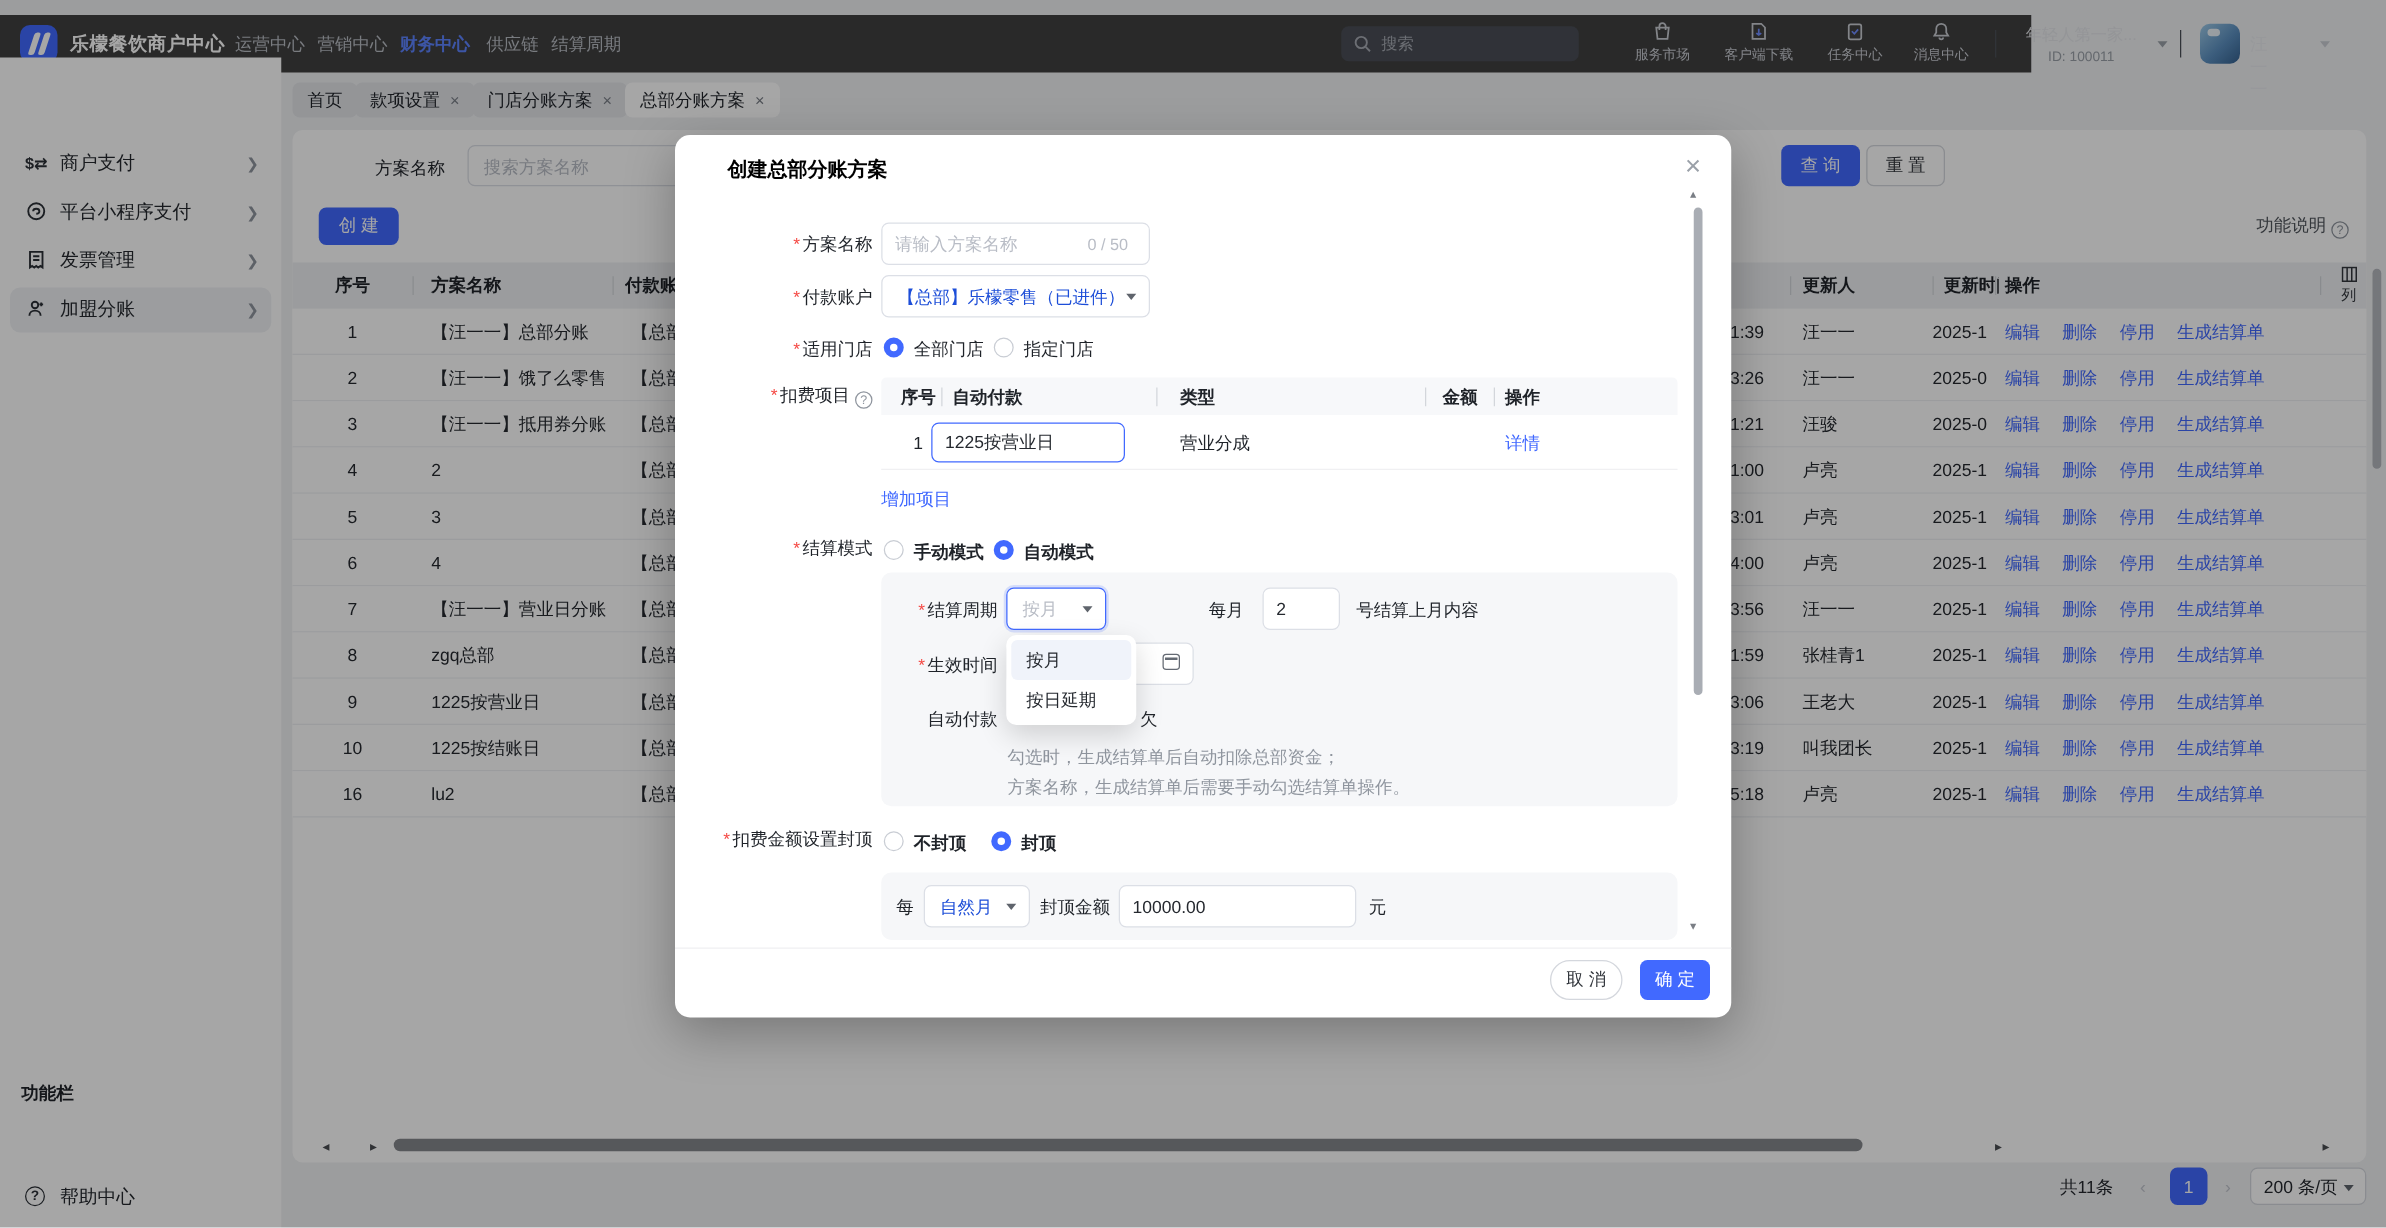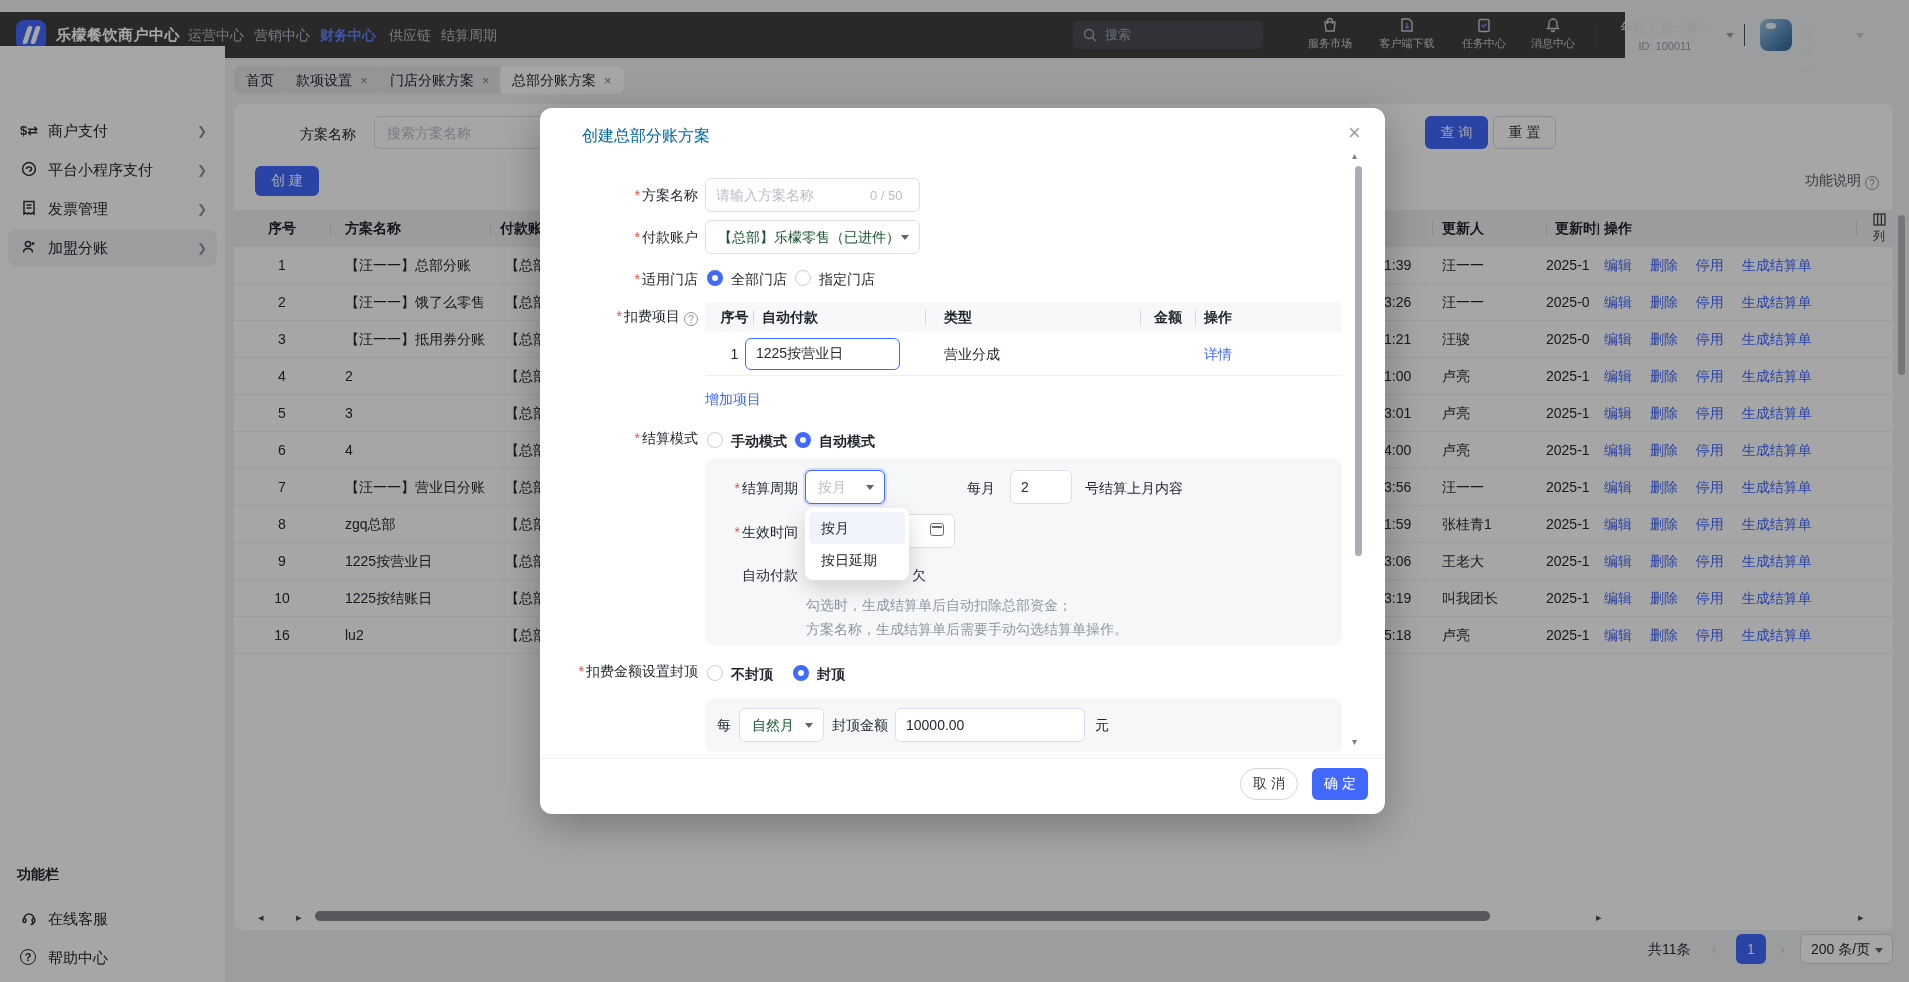--- a/index.html
+++ b/index.html
@@ -61,28 +61,28 @@
   
   .hthumb{position:absolute;left:315px;top:911px;width:1175px;height:10px;border-radius:5px;background:#85878c;}
   .sarr{position:absolute;font-size:11px;color:#4a4d52;}
   .pag{position:absolute;top:941px;font-size:14px;color:#25292f;}
   .pgbox{position:absolute;left:1736px;top:934px;width:30px;height:30px;background:#4169ff;border-radius:6px;color:#fff;text-align:center;line-height:30px;font-size:14px;cursor:pointer;}
   .pgsel{position:absolute;left:1800px;top:934px;width:93px;height:30px;border:1px solid #d4d7dd;border-radius:6px;background:#fff;line-height:28px;padding-left:10px;font-size:14px;color:#25292f;cursor:pointer;}
   .vthumb{position:absolute;left:1898px;top:215px;width:7px;height:160px;border-radius:4px;background:#b4b7bd;}
   
   .overlay{position:absolute;left:0;top:0;width:1909px;height:982px;background:rgba(0,0,0,0.35);z-index:50;}
   .modal{position:absolute;left:540px;top:108px;width:845px;height:706px;background:#fff;border-radius:12px;box-shadow:0 12px 40px rgba(0,0,0,.28);z-index:60;}
-  .mtitle{position:absolute;left:42px;top:18px;font-size:16px;font-weight:normal;color:#0369a1;}
+  .mtitle{position:absolute;left:42px;top:18px;font-size:16px;font-weight:bold;color:#000000;}
   .mclose{position:absolute;left:808px;top:12px;font-size:22px;color:#9aa0a8;cursor:pointer;}
   .mlabel{position:absolute;left:28px;width:130px;text-align:right;font-size:14px;color:#1f2329;white-space:nowrap;}
   .req{color:#f54a45;font-style:normal;margin-right:2px;}
   .rdo{position:absolute;width:16px;height:16px;border:1px solid #c9cdd4;border-radius:50%;background:#fff;cursor:pointer;}
   .rdo.on{border:5px solid #4169ff;}
   .rlbl{position:absolute;font-size:14px;color:#1f2329;cursor:pointer;white-space:nowrap;}
-  .msel{position:absolute;border:1px solid #dcdfe6;border-radius:6px;background:#fff;font-size:14px;color:#14532d;cursor:pointer;}
+  .msel{position:absolute;border:1px solid #dcdfe6;border-radius:6px;background:#fff;font-size:14px;color:#1d4ed8;cursor:pointer;}
   .msel .caret{position:absolute;right:10px;top:14px;width:0;height:0;border-left:4px solid transparent;border-right:4px solid transparent;border-top:5px solid #5f646c;}
   .msel.focus{border-color:#4169ff;box-shadow:0 0 0 2px rgba(65,105,255,.18);}
   .itable-h{position:absolute;left:165px;top:194px;width:637px;height:30px;background:#f7f8fa;border-radius:4px 4px 0 0;}
   .ith{position:absolute;top:0;line-height:30px;font-size:14px;font-weight:bold;color:#1f2329;white-space:nowrap;}
   .itable-r{position:absolute;left:165px;top:224px;width:637px;height:44px;border-bottom:1px solid #f0f0f2;}
   .panel{position:absolute;left:165px;background:#f6f7f9;border-radius:8px;}
   .plabel{position:absolute;text-align:right;font-size:14px;color:#1f2329;white-space:nowrap;}
   .ptext{position:absolute;font-size:14px;color:#1f2329;white-space:nowrap;}
   .phelp{position:absolute;font-size:14px;color:#8f959e;white-space:nowrap;}
   .dd{position:absolute;left:100px;top:50px;width:104px;background:#fff;border-radius:8px;box-shadow:0 8px 22px rgba(0,0,0,.16);padding:4px;z-index:5;}
@@ -194,31 +194,20 @@
             <circle cx="7" cy="5" r="2.6"></circle>
             <path d="M2.5 13.5c0-2.5 2-4 4.5-4s4.5 1.5 4.5 4"></path>
             <path d="M12 3v3M10.5 4.5h3"></path>
           </svg>
       </span>
       <span class="slb">加盟分账</span>
       <span class="sarrow">❯</span>
     </div>
 
     <div class="sectitle" style="top:820px">功能栏</div>
-    <div class="sitem" style="top:855px">
-      <span class="sic">
-        <svg width="16" height="16" viewBox="0 0 16 16" fill="none" stroke="#2c3037" stroke-width="1.5">
-            <path d="M3 9a5 5 0 0 1 10 0"></path>
-            <rect x="2.2" y="8.5" width="2.6" height="4" rx="1.2"></rect>
-            <rect x="11.2" y="8.5" width="2.6" height="4" rx="1.2"></rect>
-            <path d="M12.5 12.5c0 1.3-1.5 2-3 2"></path>
-          </svg>
-      </span>
-      <span class="slb">在线客服</span>
-    </div>
     <div class="sitem" style="top:894px">
       <span class="sic" style="border:1.5px solid #2c3037;border-radius:50%;width:16px;height:16px;line-height:14px;font-size:11px;">?</span>
       <span class="slb">帮助中心</span>
     </div>
     <div class="sitem" style="top:933px">
       
       
     </div>
   </div>
 

